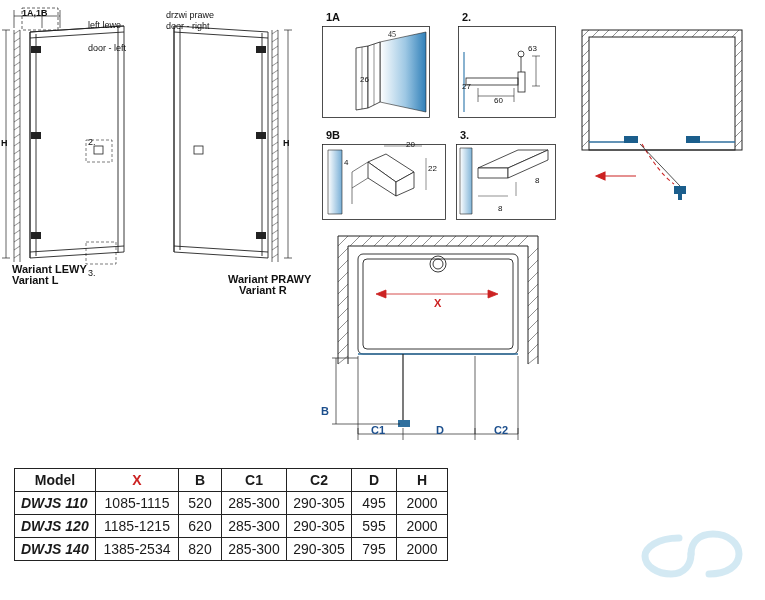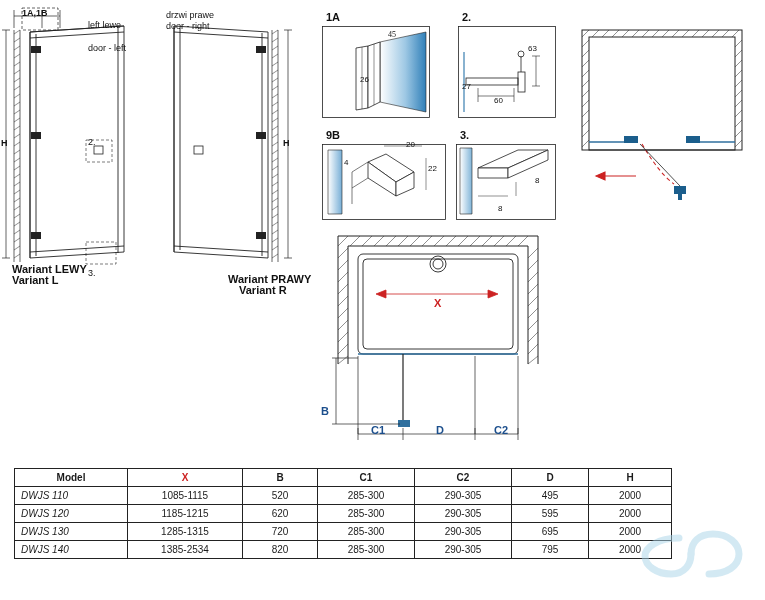--- a/index.html
+++ b/index.html
@@ -10,25 +10,25 @@
   }
   .abs{position:absolute;}
   .lbl{font-size:9px;line-height:11px;color:#111;text-align:right;}
   .lbl-b{font-size:11px;line-height:11px;font-weight:bold;color:#111;}
   .dim{font-size:8px;color:#111;}
   .red{color:#cc2222;}
   svg{display:block;}
   
   #spec-table{position:absolute;left:14px;top:468px;border-collapse:collapse;}
   #spec-table td,#spec-table th{
-    border:1px solid #222;font-size:10px;padding:3px 20px;text-align:center;
+    border:1px solid #222;font-size:14px;padding:3px 4px;text-align:center;
     font-family:"Liberation Sans",sans-serif;
   }
   #spec-table thead th{font-weight:bold;}
-  #spec-table tbody td:first-child{font-weight:normal;font-style:italic;text-align:left;padding-left:6px;}
+  #spec-table tbody td:first-child{font-weight:bold;font-style:italic;text-align:left;padding-left:6px;}
   #spec-table .col-model{width:72px;}
   #spec-table .col-x{width:74px;}
   #spec-table .col-b{width:34px;}
   #spec-table .col-c1{width:56px;}
   #spec-table .col-c2{width:56px;}
   #spec-table .col-d{width:36px;}
   #spec-table .col-h{width:42px;}
   .hdr-red{color:#cc2222;}
   
   #watermark{position:absolute;right:18px;bottom:16px;opacity:.5;}
@@ -503,29 +503,20 @@
     <tr>
       <td>DWJS 120</td>
       <td>1185-1215</td>
       <td>620</td>
       <td>285-300</td>
       <td>290-305</td>
       <td>595</td>
       <td>2000</td>
     </tr>
     <tr>
-      <td>DWJS 130</td>
-      <td>1285-1315</td>
-      <td>720</td>
-      <td>285-300</td>
-      <td>290-305</td>
-      <td>695</td>
-      <td>2000</td>
-    </tr>
-    <tr>
       <td>DWJS 140</td>
       <td>1385-2534</td>
       <td>820</td>
       <td>285-300</td>
       <td>290-305</td>
       <td>795</td>
       <td>2000</td>
     </tr>
   </tbody>
 </table>

